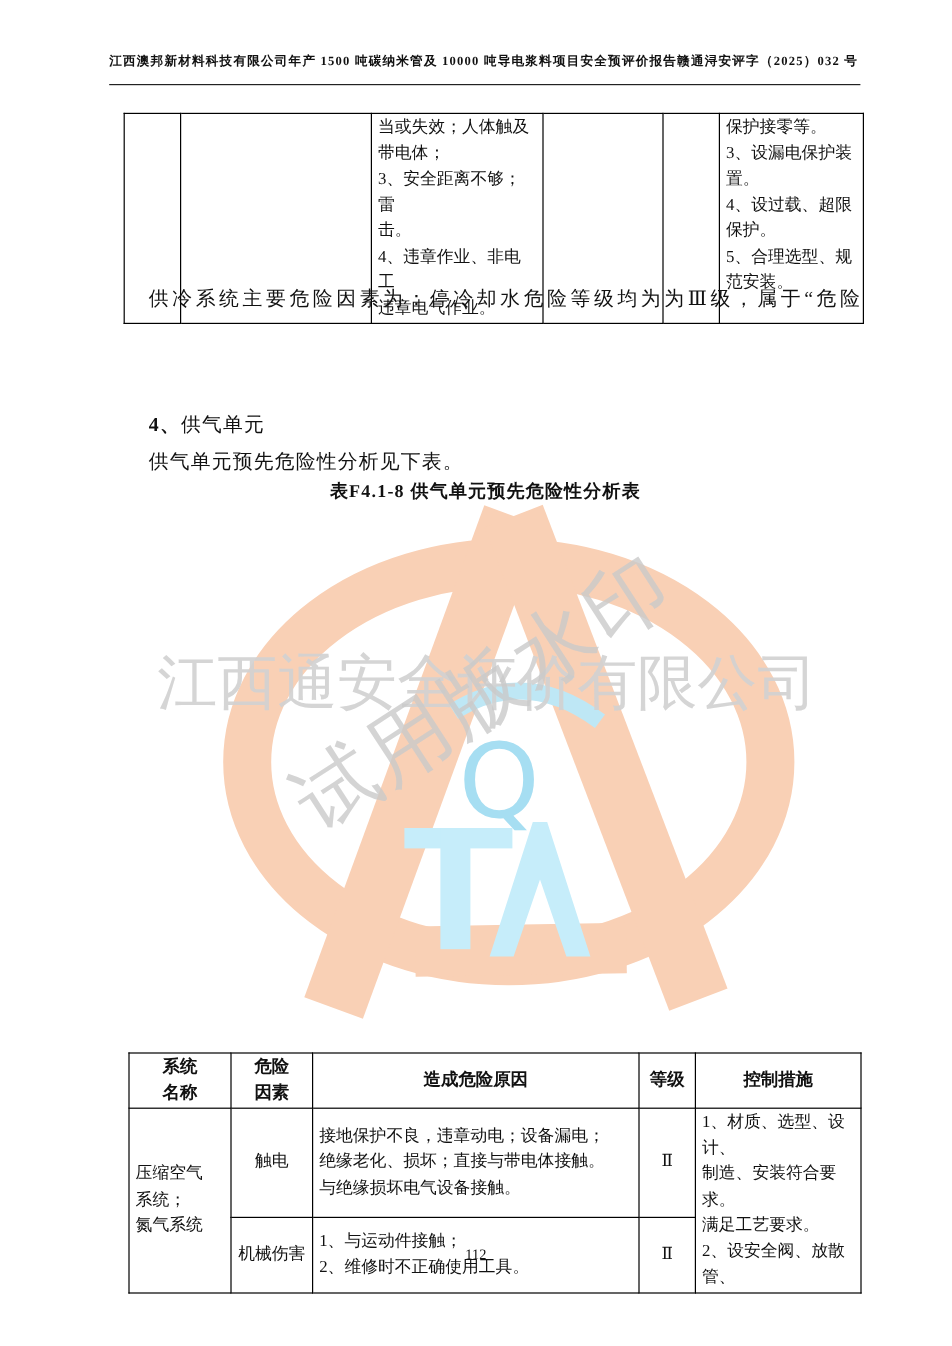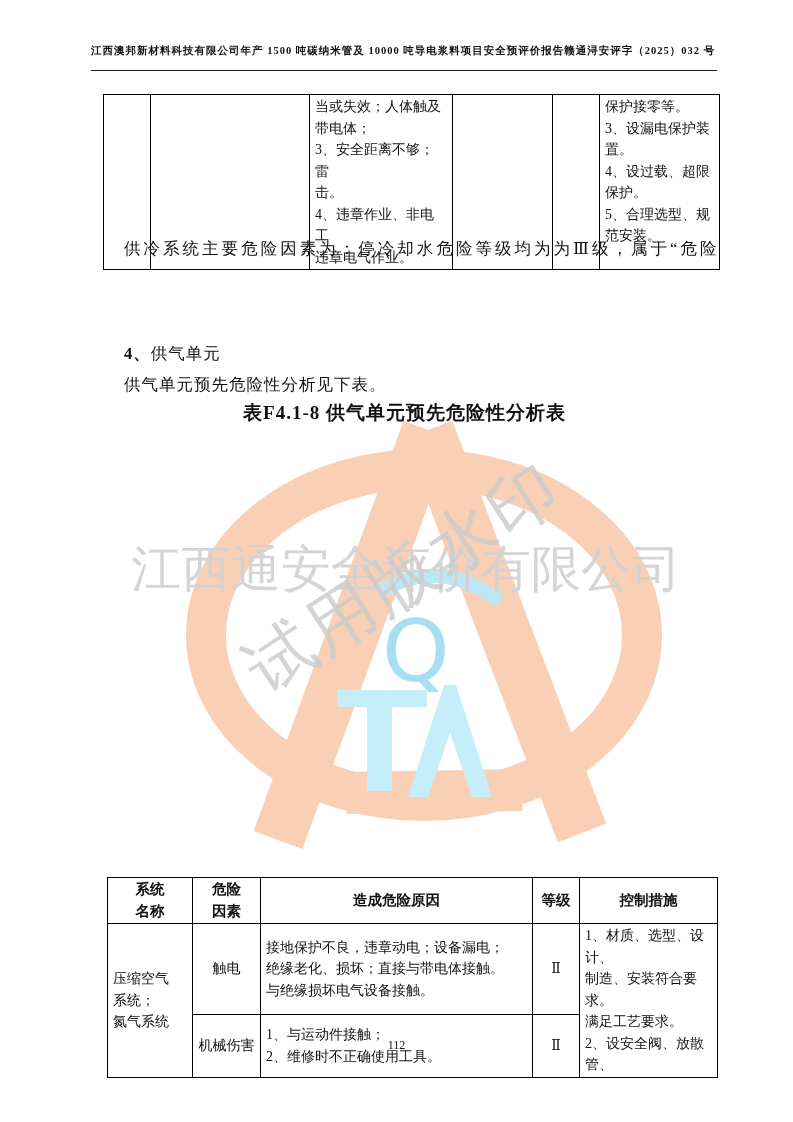--- a/index.html
+++ b/index.html
@@ -25,21 +25,21 @@
   .bottom-table .c{text-align:center;vertical-align:middle;}
   .bottom-table .m{vertical-align:middle;}
   
   .para{left:91px;top:232px;width:627px;font-size:16.5px;letter-spacing:1.5px;z-index:3;}
   .para .ln{line-height:33px;height:33px;overflow:hidden;}
   .para .just{text-align:justify;text-align-last:justify;}
   .para .indent{padding-left:33px;}
   .heading{left:124px;top:343px;font-size:16.5px;letter-spacing:1px;z-index:3;}
   .heading .num{font-weight:bold;}
   .intro{left:124px;top:374px;font-size:16.5px;letter-spacing:1px;z-index:3;}
-  .tbl-title{left:91px;top:400px;width:627px;text-align:center;font-weight:bold;font-size:19px;letter-spacing:1px;z-index:3;}
+  .tbl-title{left:91px;top:400px;width:627px;text-align:center;font-weight:bold;font-size:15px;letter-spacing:1px;z-index:3;}
   .page-num{left:0;top:1038px;width:793px;text-align:center;font-size:12px;z-index:3;}
   
   .wm-svg{left:150px;top:415px;width:560px;height:460px;z-index:0;pointer-events:none;}
   .wm-company{
     left:131px;top:541px;font-size:50px;line-height:56px;color:#D2D2D2;opacity:.92;
     white-space:nowrap;z-index:1;pointer-events:none;font-family:"Liberation Sans","DejaVu Sans",sans-serif;
   }
   .wm-diagonal{
     left:198px;top:537px;width:410px;text-align:center;font-size:68px;line-height:80px;
     letter-spacing:4px;color:#CACACA;opacity:.8;transform:rotate(-33deg);transform-origin:50% 50%;

